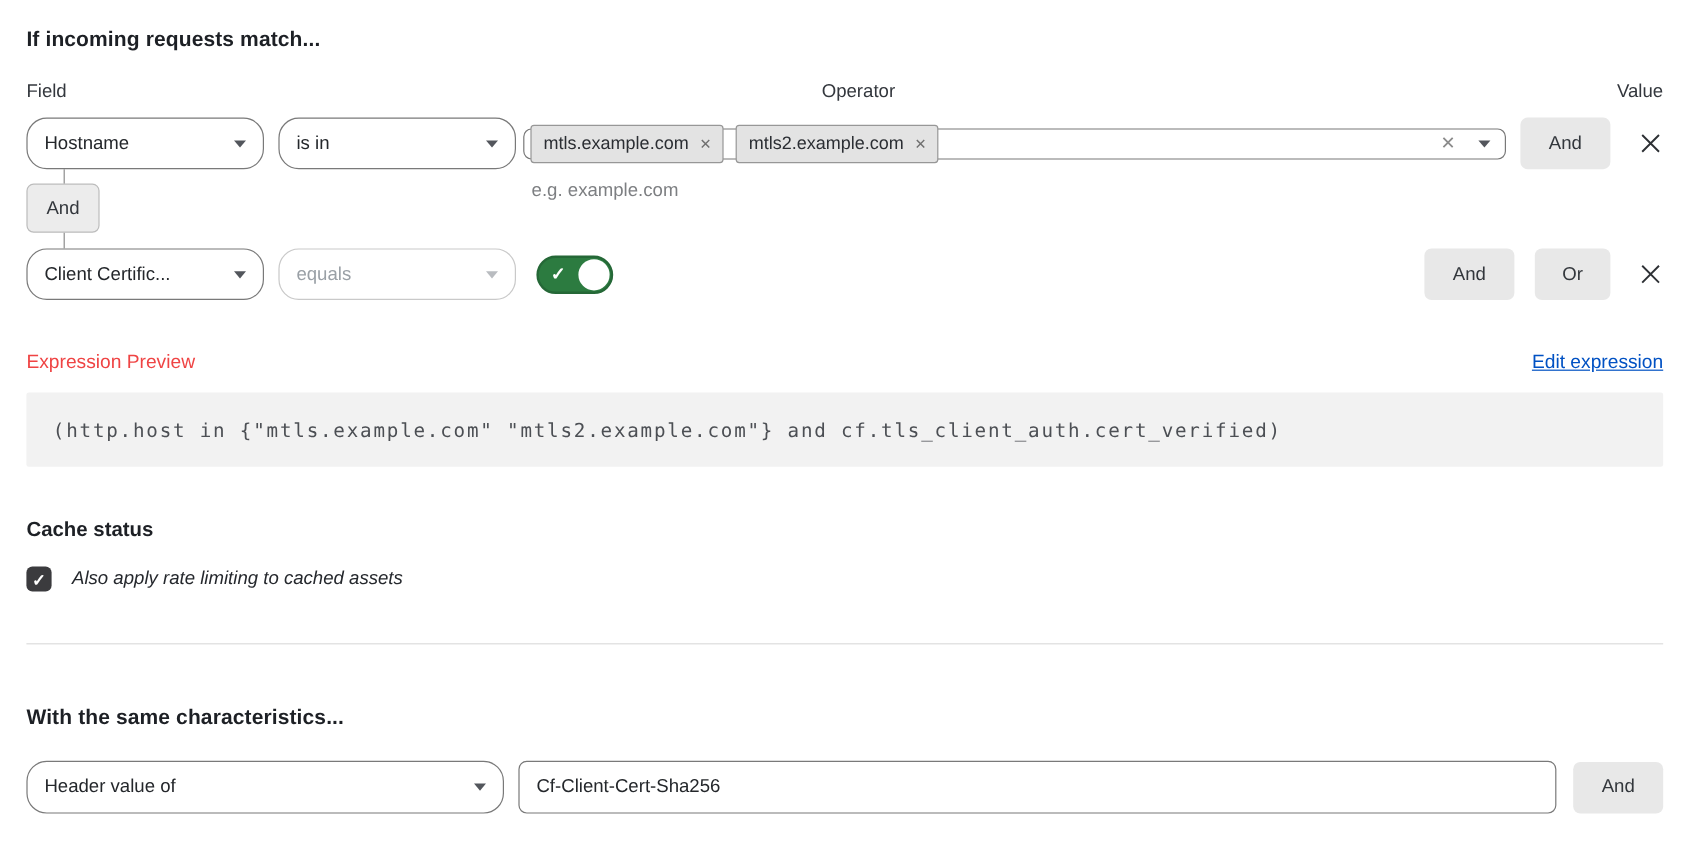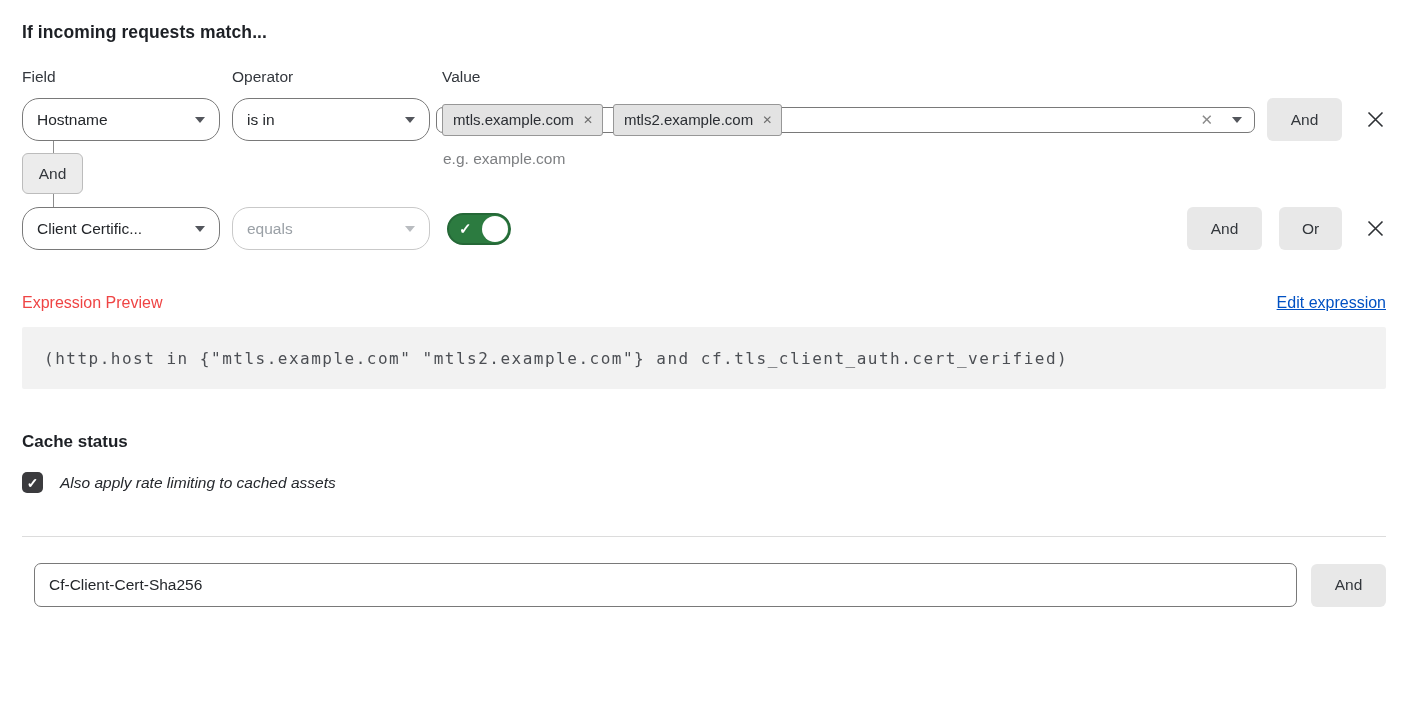--- a/index.html
+++ b/index.html
@@ -4,21 +4,21 @@
 <style>
   * { box-sizing: border-box; margin: 0; padding: 0; }
   html, body { width: 1420px; height: 720px; background: #ffffff; overflow: hidden; }
   body { font-family: "Liberation Sans", sans-serif; color: #1f2227; }
 
   .page { padding: 22px 34px 0 22px; width: 1420px; }
 
   h2.sec-title { font-size: 17.5px; font-weight: 700; color: #1d2025; letter-spacing: .1px; }
 
   
-  .labels-row { display: flex; margin-top: 25px; font-size: 15.5px; color: #33373d; }
+  .labels-row { display: flex; margin-top: 25px; font-size: 15.5px; color: #33373d; justify-content: space-between; }
   .lbl { width: 210px; }
   .lbl.value-lbl { width: auto; }
 
   
   .rule-row { display: flex; align-items: center; margin-top: 12px; height: 43px; }
   .select {
     position: relative; display: flex; align-items: center;
     width: 198px; height: 43px; border: 1px solid #797979; border-radius: 17px;
     padding: 0 34px 0 14px; background: #fff; font-size: 15.5px; color: #24272b;
     cursor: pointer; flex: none;
@@ -213,18 +213,23 @@
   <h3 class="cache-title">Cache status</h3>
   <div class="check-row">
     <span class="checkbox">
       <span>✓</span>
     </span>
     <span class="check-label">Also apply rate limiting to cached assets</span>
   </div>
 
   <hr class="divider">
 
+  <h2 class="char-title sec-title">With the same characteristics...</h2>
   <div class="char-row">
+    <div class="select wide">
+      <span>Header value of</span>
+      <span class="caret"></span>
+    </div>
     <input class="text-input" type="text" value="Cf-Client-Cert-Sha256" style="">
     <button class="gray-btn btn-and3">And</button>
   </div>
 
 </div>
 
 </body></html>

